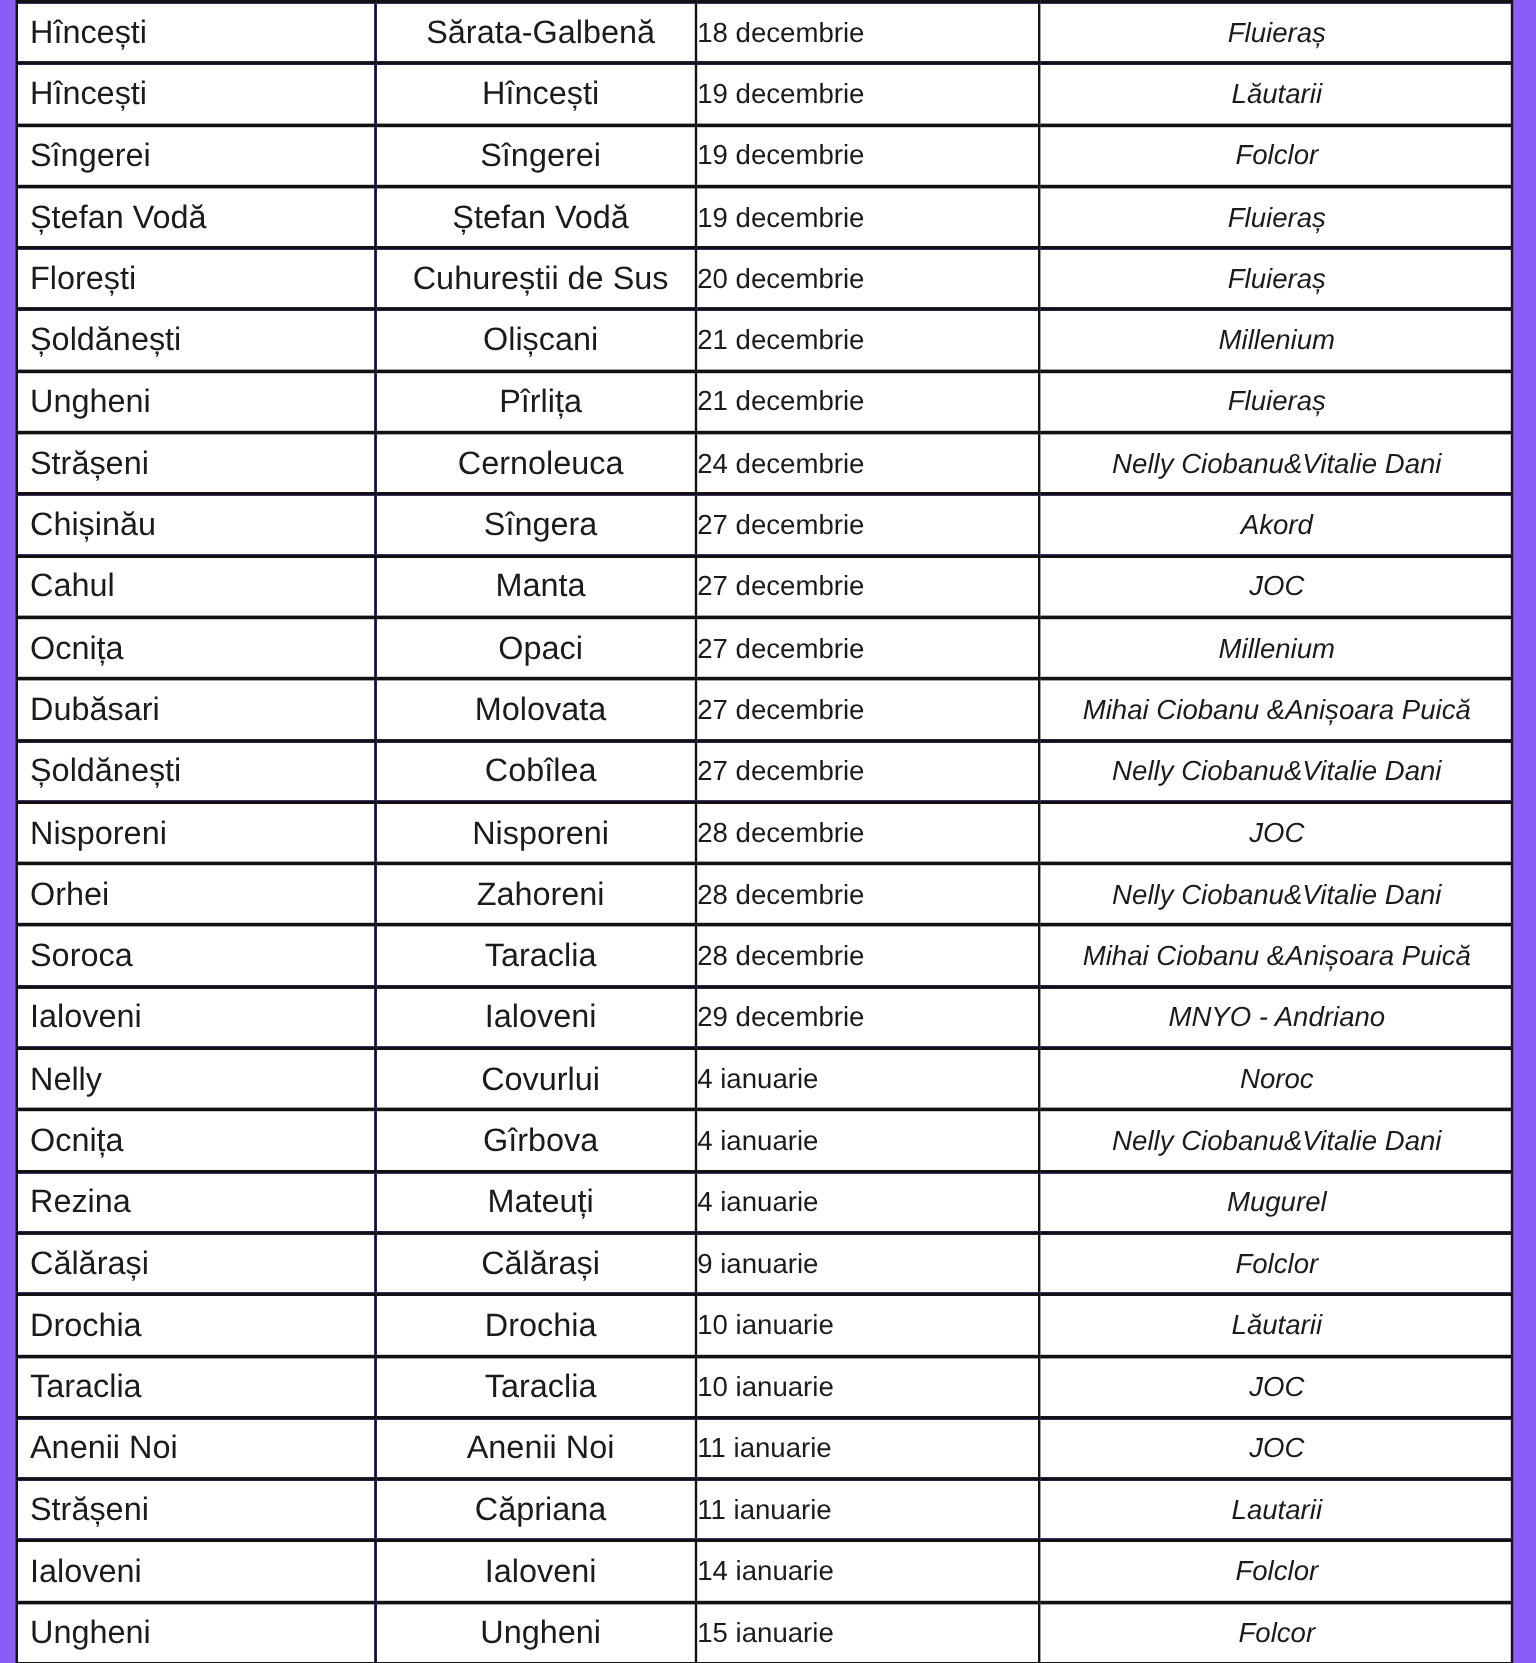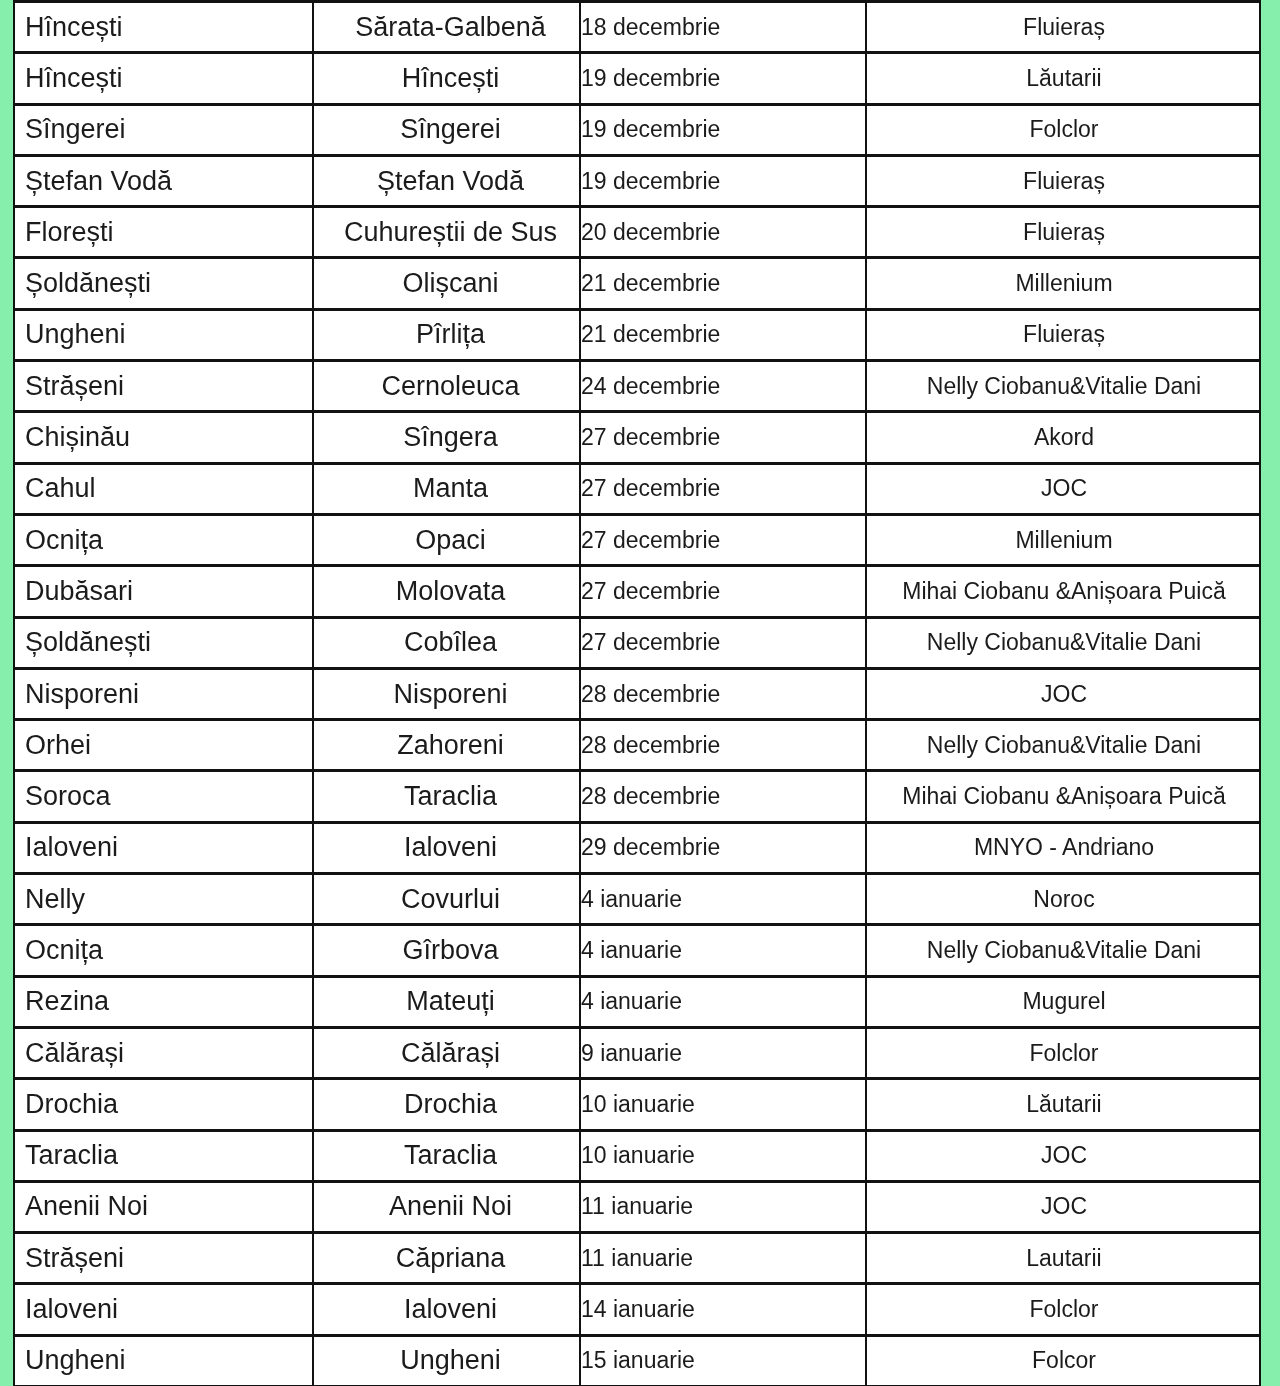--- a/index.html
+++ b/index.html
@@ -4,21 +4,21 @@
 <style>
   html, body {
     margin: 0;
     padding: 0;
     background: #ffffff;
     width: 1280px;
   }
   .page {
     width: 1280px;
     height: 1386px;
-    background: #86efac;
+    background: #8b5cf6;
     overflow: hidden;
     font-family: "Liberation Sans", sans-serif;
   }
   table.schedule {
     border-collapse: collapse;
     table-layout: fixed;
     width: 1246px;
     margin-left: 13px;
     margin-top: 0;
   }
@@ -51,20 +51,21 @@
     font-size: 23px;
     font-weight: 500;
     padding-right: 5px;
   }
   td.c-artist {
     font-size: 23px;
     font-weight: 500;
     text-align: center;
     padding-left: 4px;
     padding-right: 2px;
+    font-style: italic;
   }
 </style>
 </head>
 <body>
 
 <div class="page">
   <table class="schedule">
     <colgroup>
       <col style="width:299px">
       <col style="width:267px">

